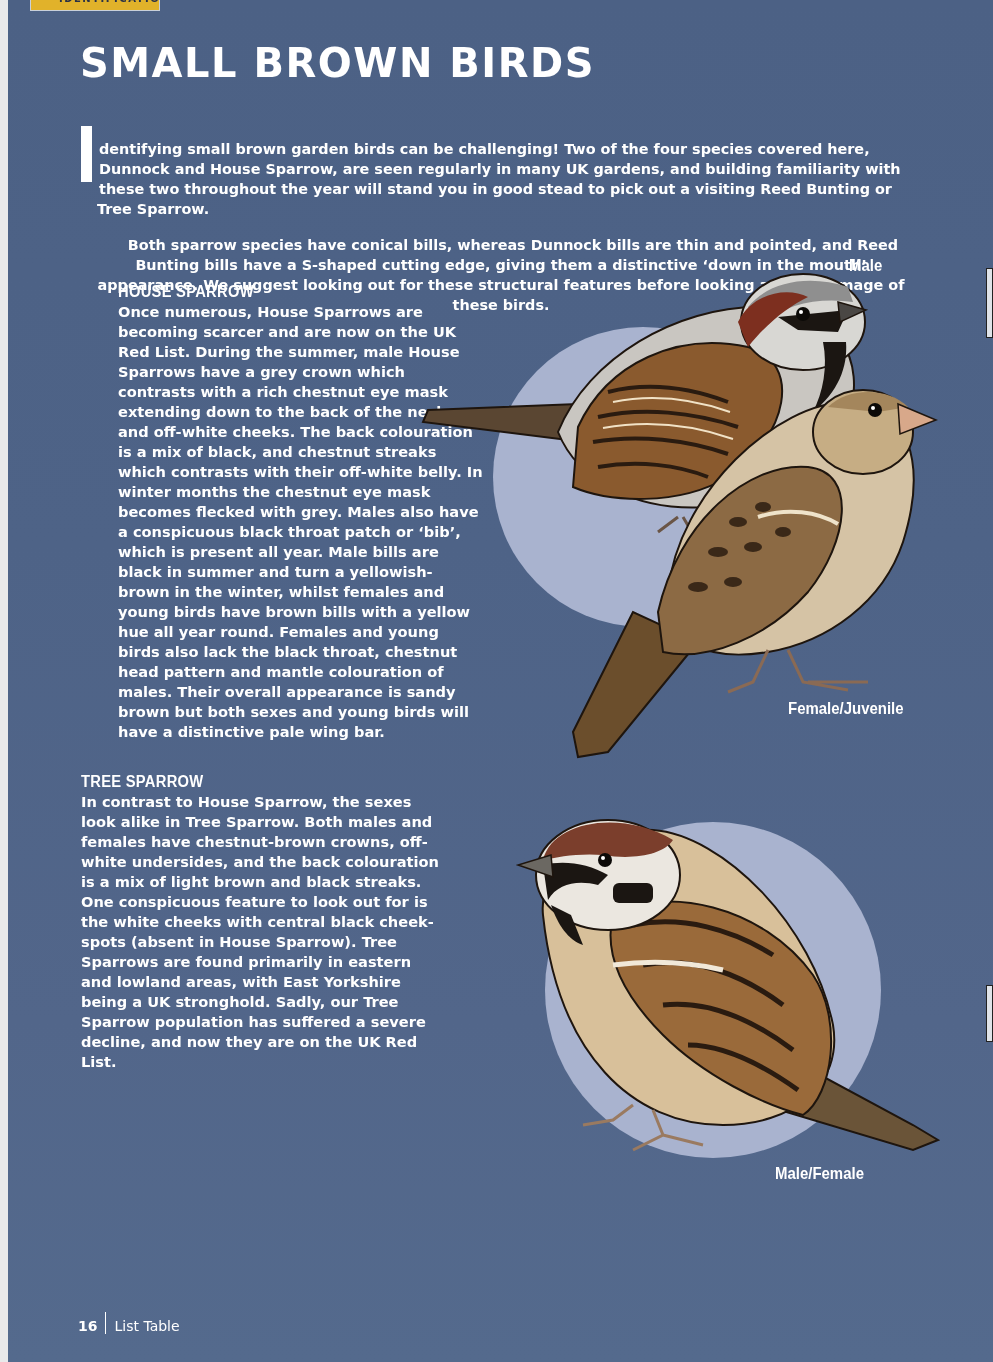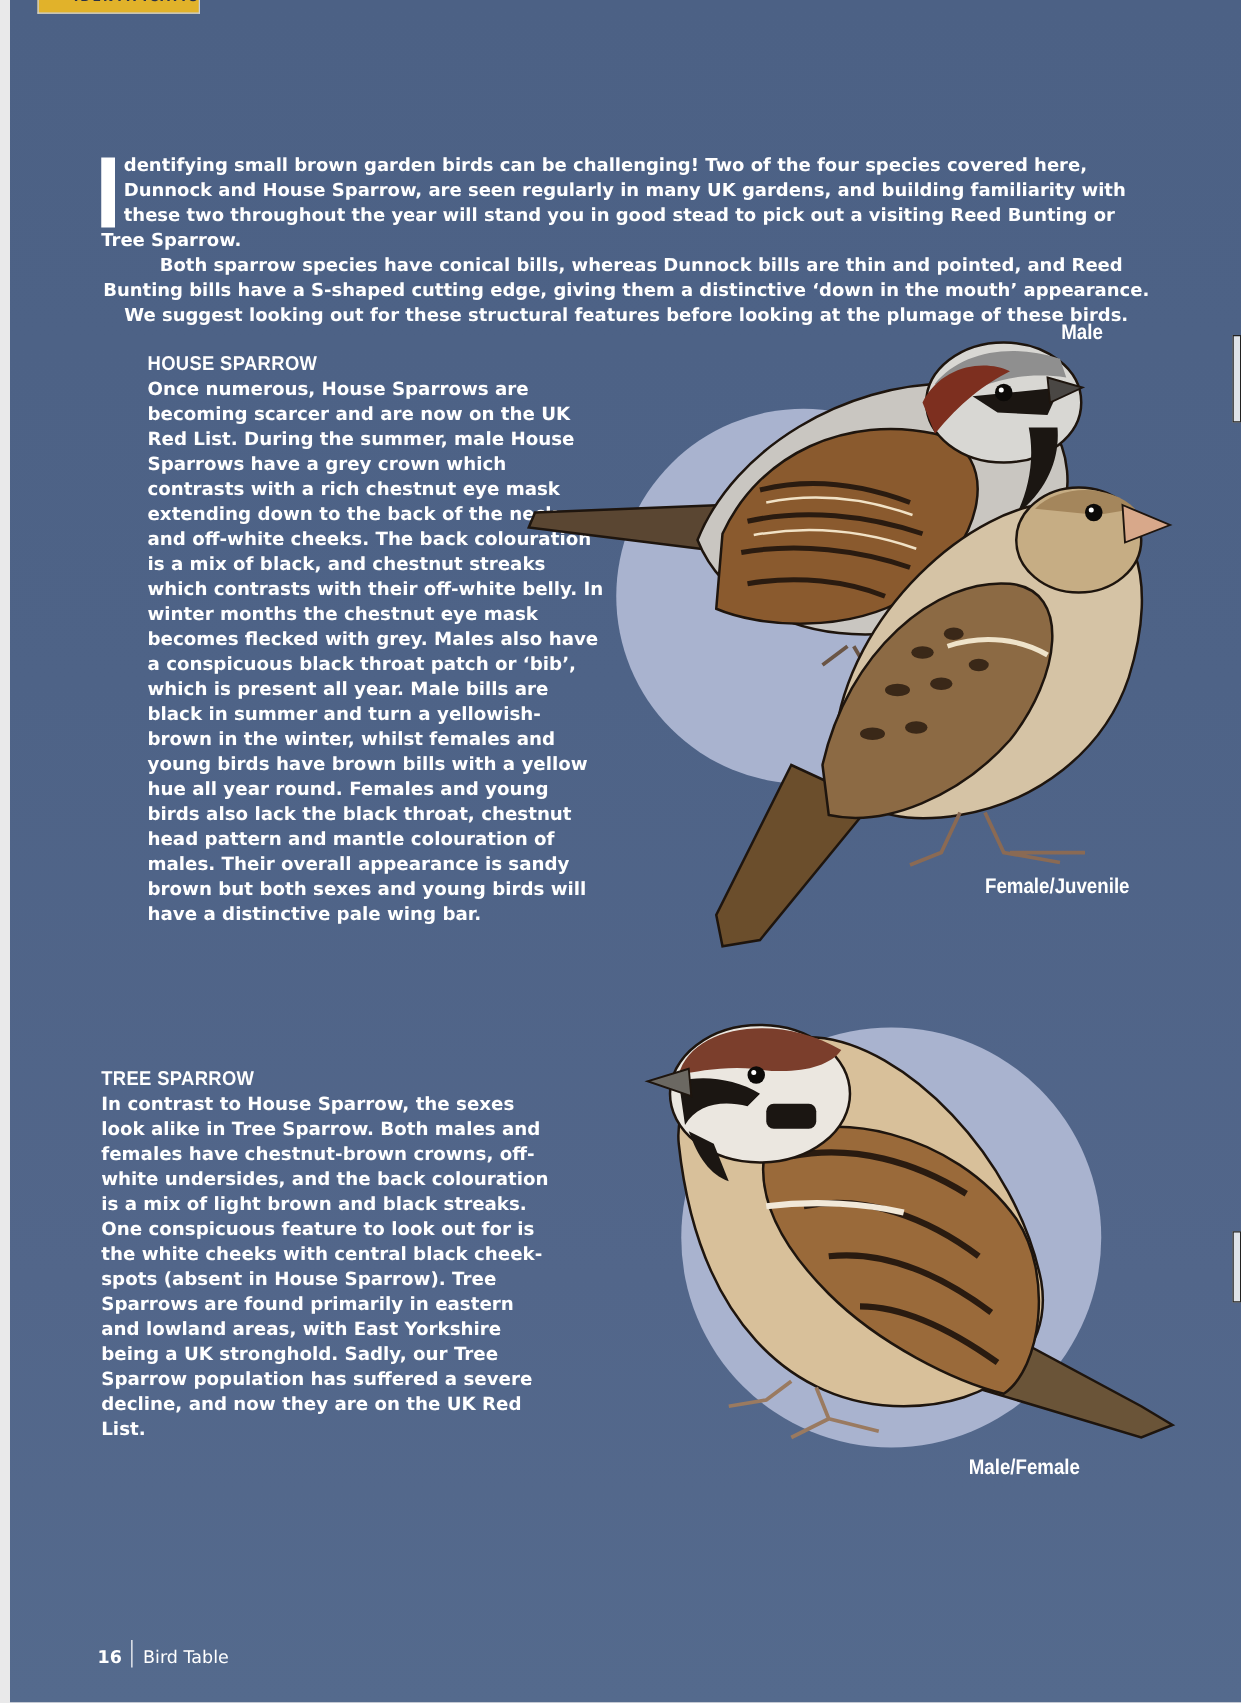--- a/index.html
+++ b/index.html
@@ -28,21 +28,21 @@
   }
   .intro {
     position:absolute; left:73px; top:123px; width:840px;
     color:#ffffff; font-weight:bold; font-size:14.4px; line-height:20px;
     margin:0;
   }
   .dropcap {
     float:left; width:11px; height:56px; background:#ffffff;
     margin:3px 7px 0 0;
   }
-  .intro p { margin:0; }
+  .intro p { margin:16px; }
   .intro .p2 { text-indent:24px;text-align:center; }
   .section {
     position:absolute; left:73px; width:365px; color:#ffffff;
   }
   .section h2 {
     margin:0; font-family:"Liberation Sans", sans-serif; font-weight:bold;
     font-size:16px; letter-spacing:0.3px; line-height:20px;
     transform:scaleX(0.92); transform-origin:left;
   }
   .section p {
@@ -66,20 +66,21 @@
 </style>
 </head>
 <body>
 
 <div class="page">
 
   <div class="section-tab">
     <span>IDENTIFICATION</span>
   </div>
 
+  <h1 class="title">SMALL BROWN BIRDS</h1>
 
   <div class="intro">
     <div class="dropcap"></div>
     <p>dentifying small brown garden birds can be challenging! Two of the four species covered here, Dunnock and House Sparrow, are seen regularly in many UK gardens, and building familiarity with these two throughout the year will stand you in good stead to pick out a visiting Reed Bunting or Tree Sparrow.</p>
     <p class="p2">Both sparrow species have conical bills, whereas Dunnock bills are thin and pointed, and Reed Bunting bills have a S-shaped cutting edge, giving them a distinctive ‘down in the mouth’ appearance. We suggest looking out for these structural features before looking at the plumage of these birds.</p>
   </div>
 
   <div class="section" style="top:282px;margin-left:37px;">
     <h2>HOUSE SPARROW</h2>
     <p>Once numerous, House Sparrows are becoming scarcer and are now on the UK Red List. During the summer, male House Sparrows have a grey crown which contrasts with a rich chestnut eye mask extending down to the back of the neck, and off-white cheeks. The back colouration is a mix of black, and chestnut streaks which contrasts with their off-white belly. In winter months the chestnut eye mask becomes flecked with grey. Males also have a conspicuous black throat patch or ‘bib’, which is present all year. Male bills are black in summer and turn a yellowish-brown in the winter, whilst females and young birds have brown bills with a yellow hue all year round. Females and young birds also lack the black throat, chestnut head pattern and mantle colouration of males. Their overall appearance is sandy brown but both sexes and young birds will have a distinctive pale wing bar.</p>
@@ -136,21 +137,21 @@
     <circle cx="467" cy="148" r="7" fill="#0c0a08"></circle>
     <circle cx="465" cy="146" r="2" fill="#fff"></circle>
     <path d="M490,142 L528,158 L492,172 Z" fill="#d8a88a" stroke="#1e150e" stroke-width="1.5"></path>
 
     <path d="M360,388 L345,420 L320,430 M380,388 L395,420 L440,428 M400,420 L460,420" stroke="#8a6a54" stroke-width="3" fill="none"></path>
   </svg>
 
   <div class="caption" style="left:841px; top:256px;">Male</div>
   <div class="caption" style="left:780px; top:699px;">Female/Juvenile</div>
 
-  <div class="section" style="top:854px;">
+  <div class="section" style="top:772px;">
     <h2>TREE SPARROW</h2>
     <p>In contrast to House Sparrow, the sexes look alike in Tree Sparrow. Both males and females have chestnut-brown crowns, off-white undersides, and the back colouration is a mix of light brown and black streaks. One conspicuous feature to look out for is the white cheeks with central black cheek-spots (absent in House Sparrow). Tree Sparrows are found primarily in eastern and lowland areas, with East Yorkshire being a UK stronghold. Sadly, our Tree Sparrow population has suffered a severe decline, and now they are on the UK Red List.</p>
   </div>
 
   <svg class="art" style="left:505px; top:805px;" width="440" height="370" viewBox="0 0 440 370">
     <circle cx="200" cy="185" r="168" fill="#a9b3cf"></circle>
 
     <path d="M270,250 L400,320 L425,335 L400,345 L250,300 Z" fill="#6a5438" stroke="#1e150e" stroke-width="2"></path>
 
     <path d="M30,110 C25,60 80,20 140,25 C210,30 300,120 320,220 C330,280 280,320 210,320 C120,320 45,250 30,110 Z" fill="#d8c09a" stroke="#1e150e" stroke-width="2"></path>
@@ -174,18 +175,18 @@
     <path d="M38,50 L5,60 L40,72 Z" fill="#6b6862" stroke="#1e150e" stroke-width="1.5"></path>
 
     <path d="M120,300 L100,315 L70,320 M140,305 L150,330 L120,345 M150,330 L190,340" stroke="#9a7a60" stroke-width="3" fill="none"></path>
   </svg>
 
   <div class="caption" style="left:767px; top:1164px;">Male/Female</div>
 
   <div class="footer">
     <span class="num">16</span>
     <span class="sep"></span>
-    <span>Bird Table</span>
+    <span>List Table</span>
   </div>
 
   <div class="edge-mark" style="top:268px; height:68px;"></div>
   <div class="edge-mark" style="top:985px; height:55px;"></div>
 </div>
 
 </body></html>

